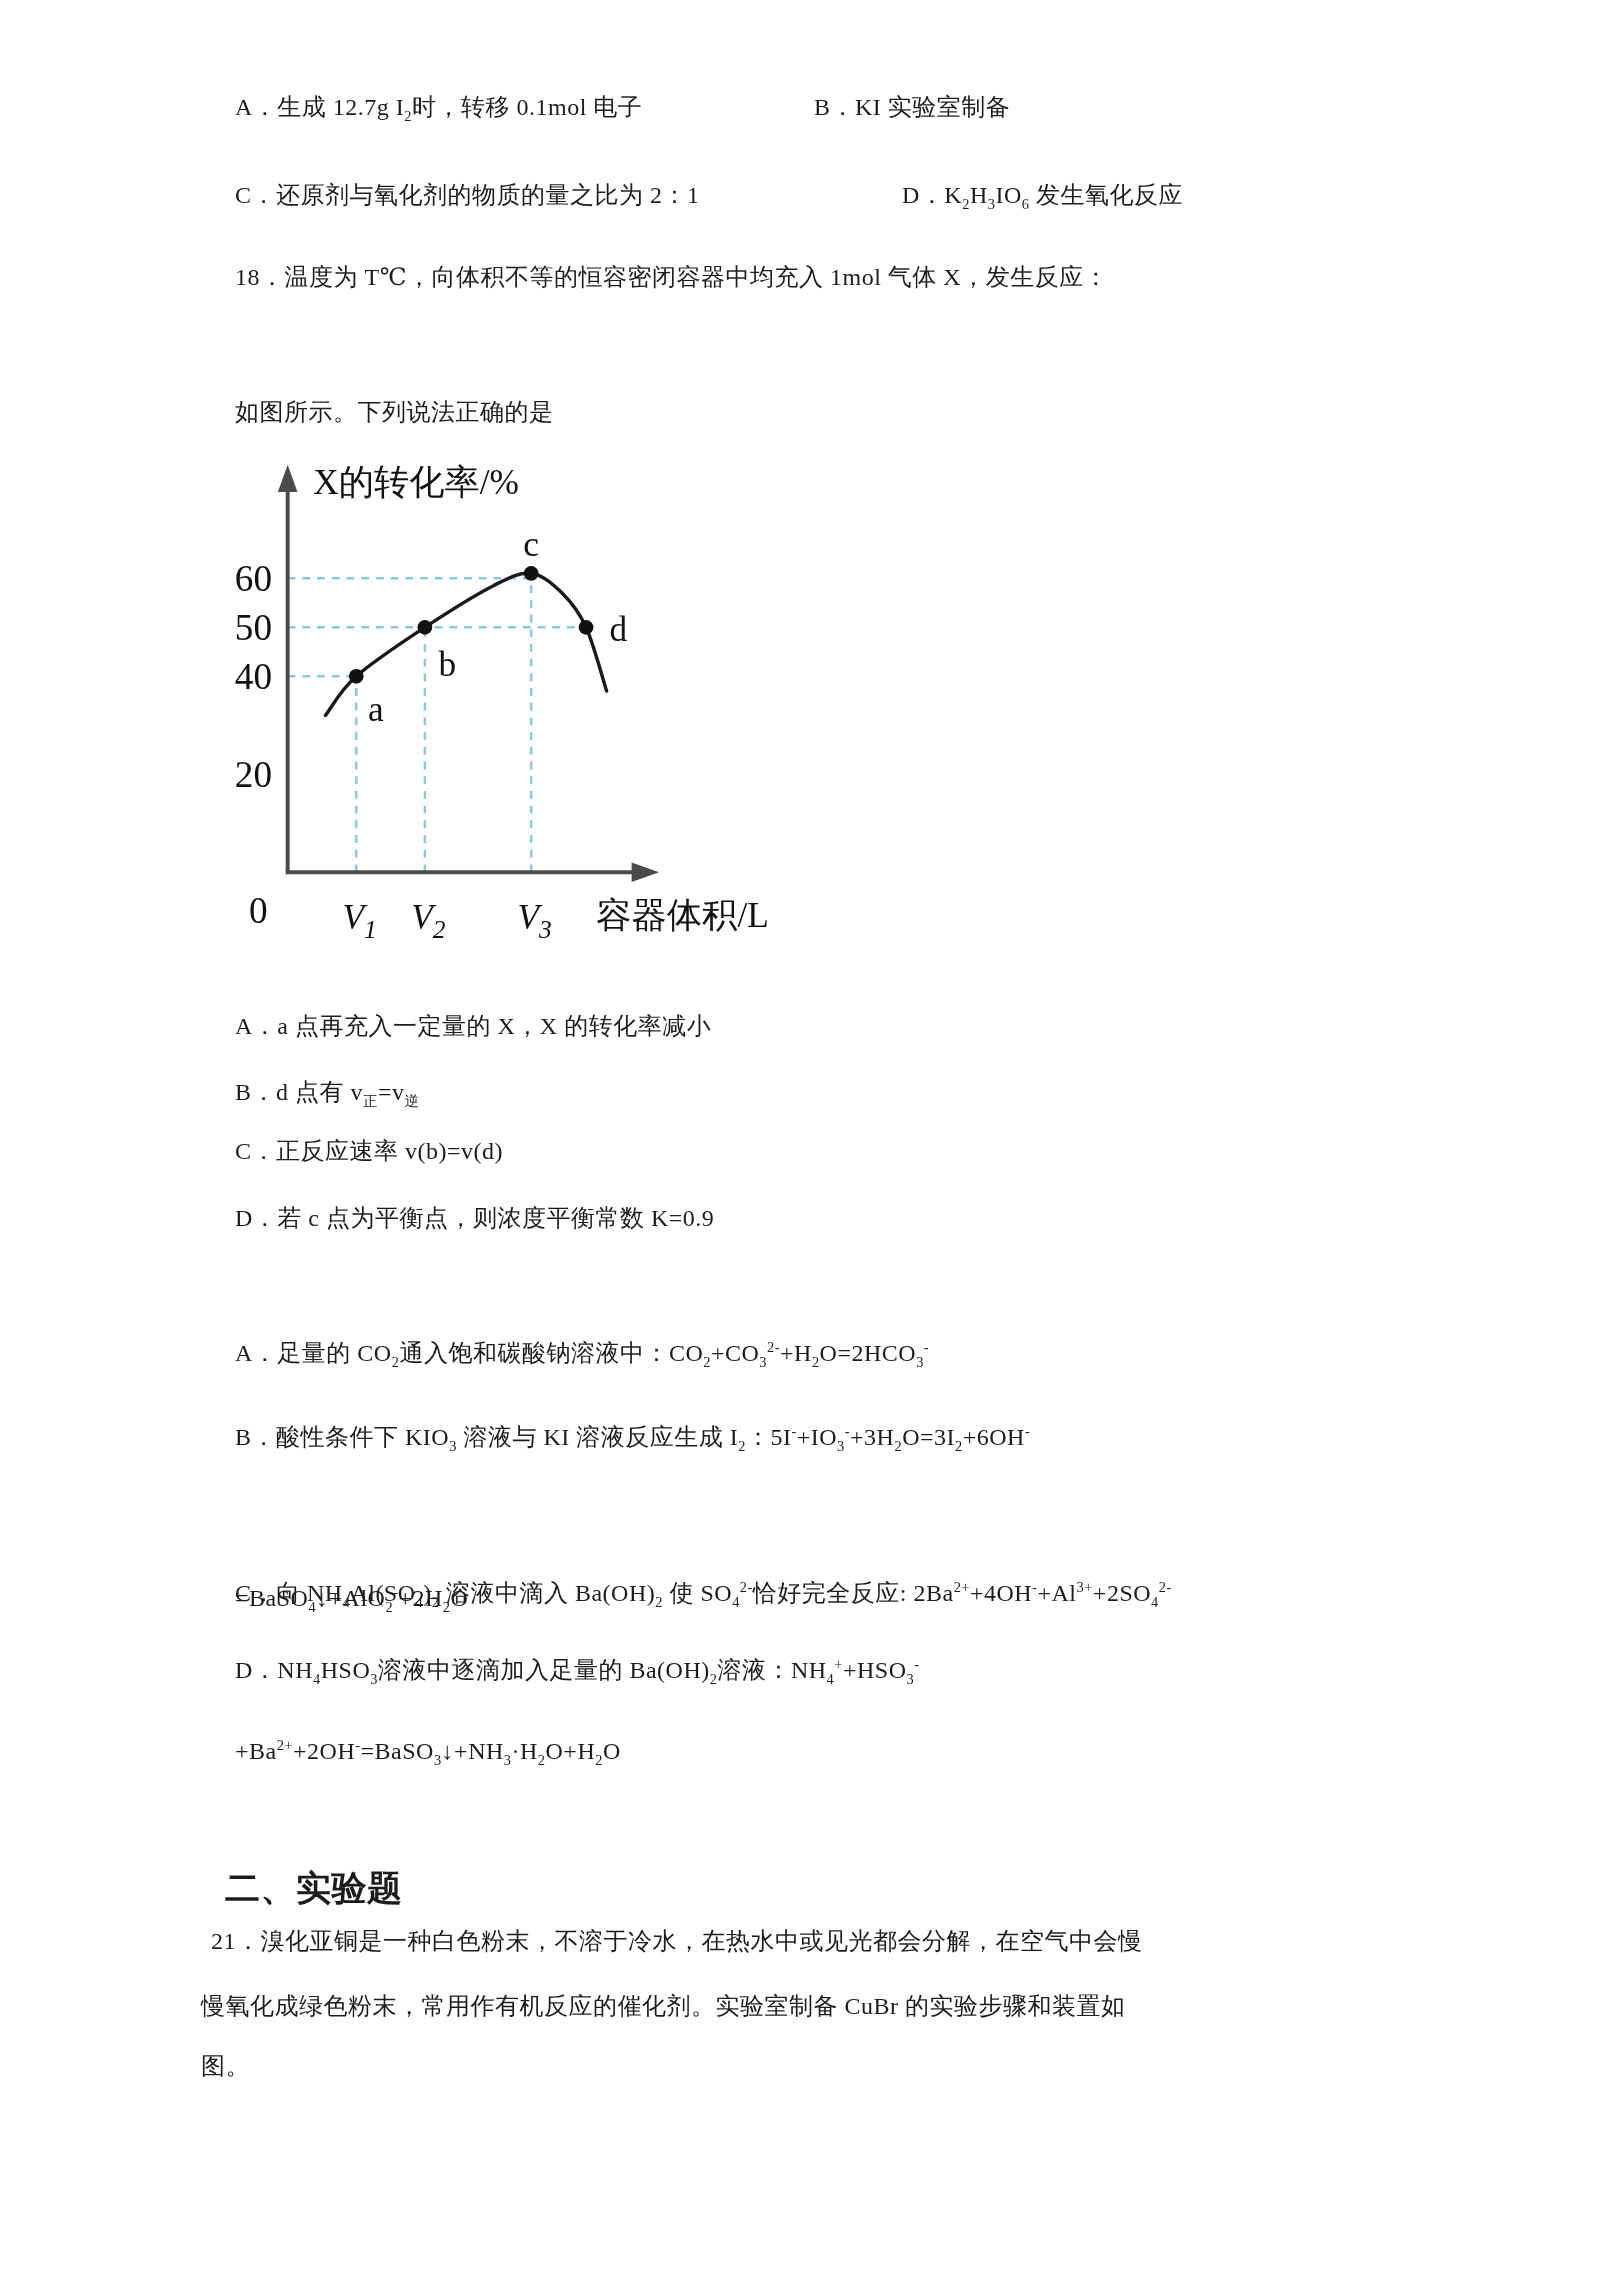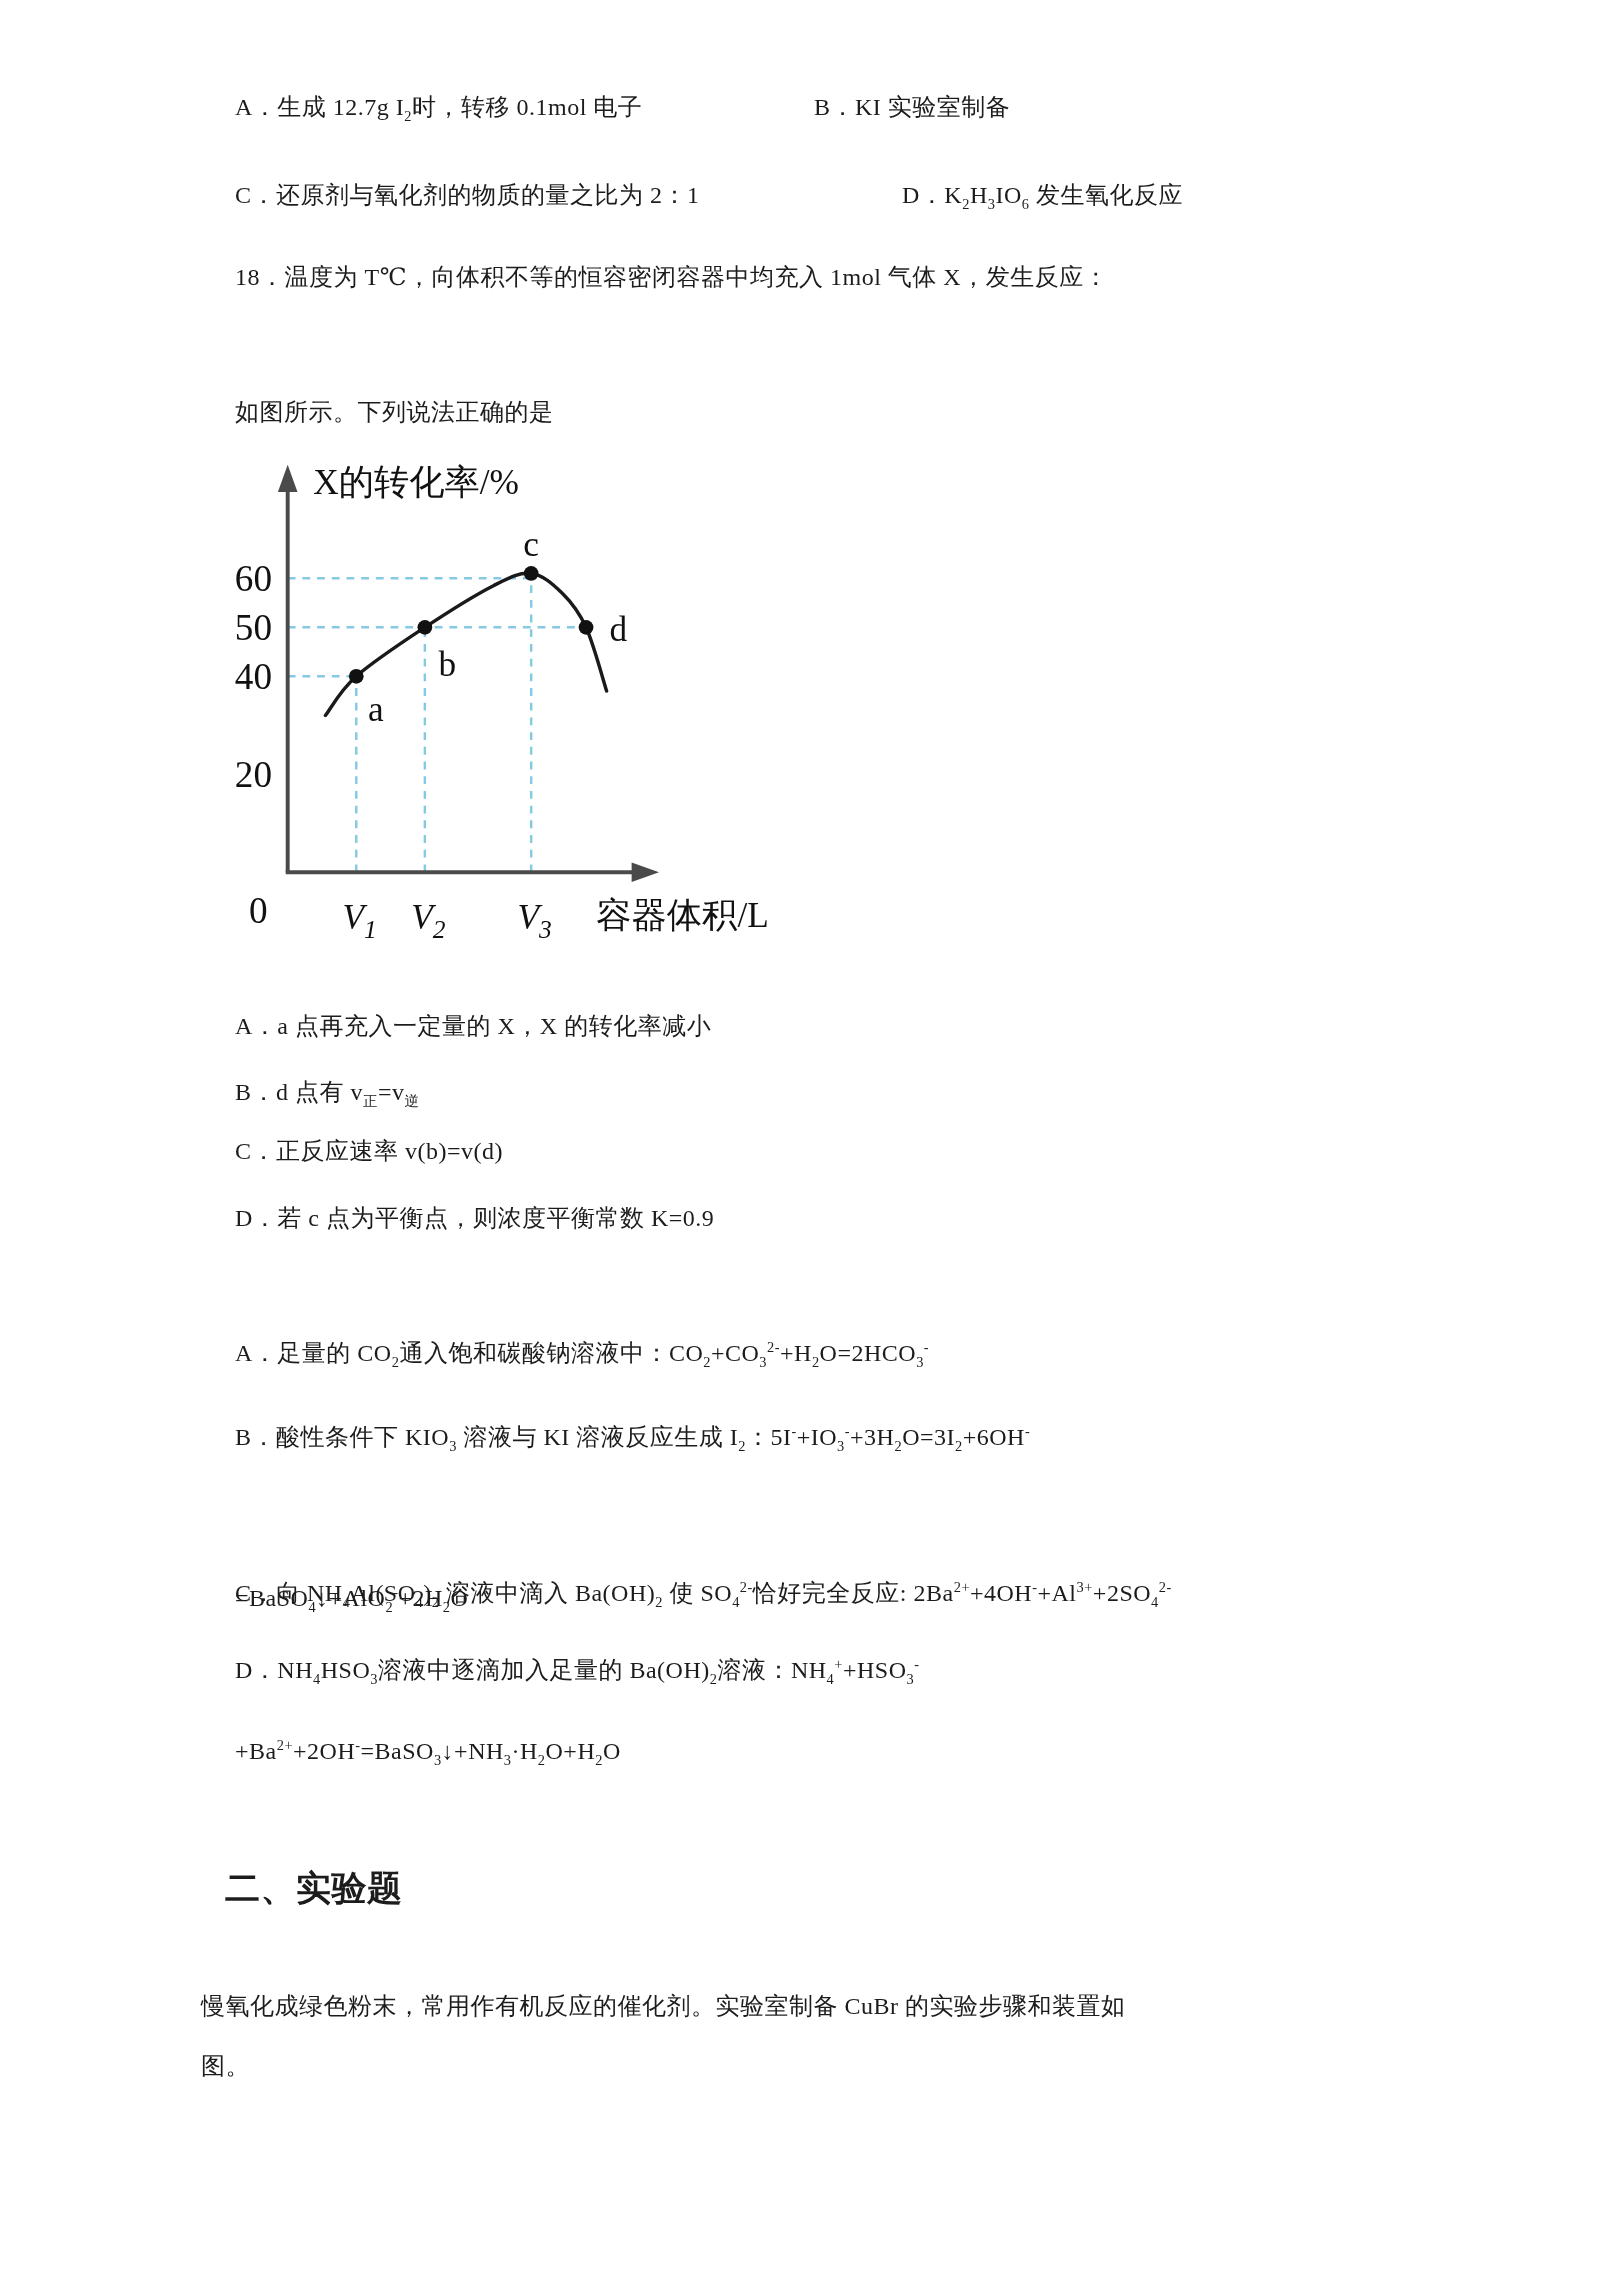--- a/index.html
+++ b/index.html
@@ -72,17 +72,18 @@
 
   <div class="ln" style="left:235px;top:1339px">A．足量的 CO<sub>2</sub>通入饱和碳酸钠溶液中：CO<sub>2</sub>+CO<sub>3</sub><sup>2-</sup>+H<sub>2</sub>O=2HCO<sub>3</sub><sup>-</sup></div>
   <div class="ln" style="left:235px;top:1423px">B．酸性条件下 KIO<sub>3</sub> 溶液与 KI 溶液反应生成 I<sub>2</sub>：5I<sup>-</sup>+IO<sub>3</sub><sup>-</sup>+3H<sub>2</sub>O=3I<sub>2</sub>+6OH<sup>-</sup></div>
   <div class="ln" style="left:235px;top:1579px">C．向 NH<sub>4</sub>Al(SO<sub>4</sub>)<sub>2</sub> 溶液中滴入 Ba(OH)<sub>2</sub> 使 SO<sub>4</sub><sup>2-</sup>恰好完全反应: 2Ba<sup>2+</sup>+4OH<sup>-</sup>+Al<sup>3+</sup>+2SO<sub>4</sub><sup>2-</sup></div>
   <div class="ln" style="left:235px;top:1584px">=BaSO<sub>4</sub>↓+AlO<sub>2</sub><sup>-</sup>+2H<sub>2</sub>O</div>
   <div class="ln" style="left:235px;top:1656px">D．NH<sub>4</sub>HSO<sub>3</sub>溶液中逐滴加入足量的 Ba(OH)<sub>2</sub>溶液：NH<sub>4</sub><sup>+</sup>+HSO<sub>3</sub><sup>-</sup></div>
   <div class="ln" style="left:235px;top:1737px">+Ba<sup>2+</sup>+2OH<sup>-</sup>=BaSO<sub>3</sub>↓+NH<sub>3</sub>·H<sub>2</sub>O+H<sub>2</sub>O</div>
 
   <div class="ln bold" style="left:225px;top:1868px">二、实验题</div>
 
+  <div class="ln" style="left:211px;top:1927px">21．溴化亚铜是一种白色粉末，不溶于冷水，在热水中或见光都会分解，在空气中会慢</div>
   <div class="ln" style="left:201px;top:1992px">慢氧化成绿色粉末，常用作有机反应的催化剂。实验室制备 CuBr 的实验步骤和装置如</div>
   <div class="ln" style="left:201px;top:2052px">图。</div>
 
 </div>
 
 
 </body></html>

